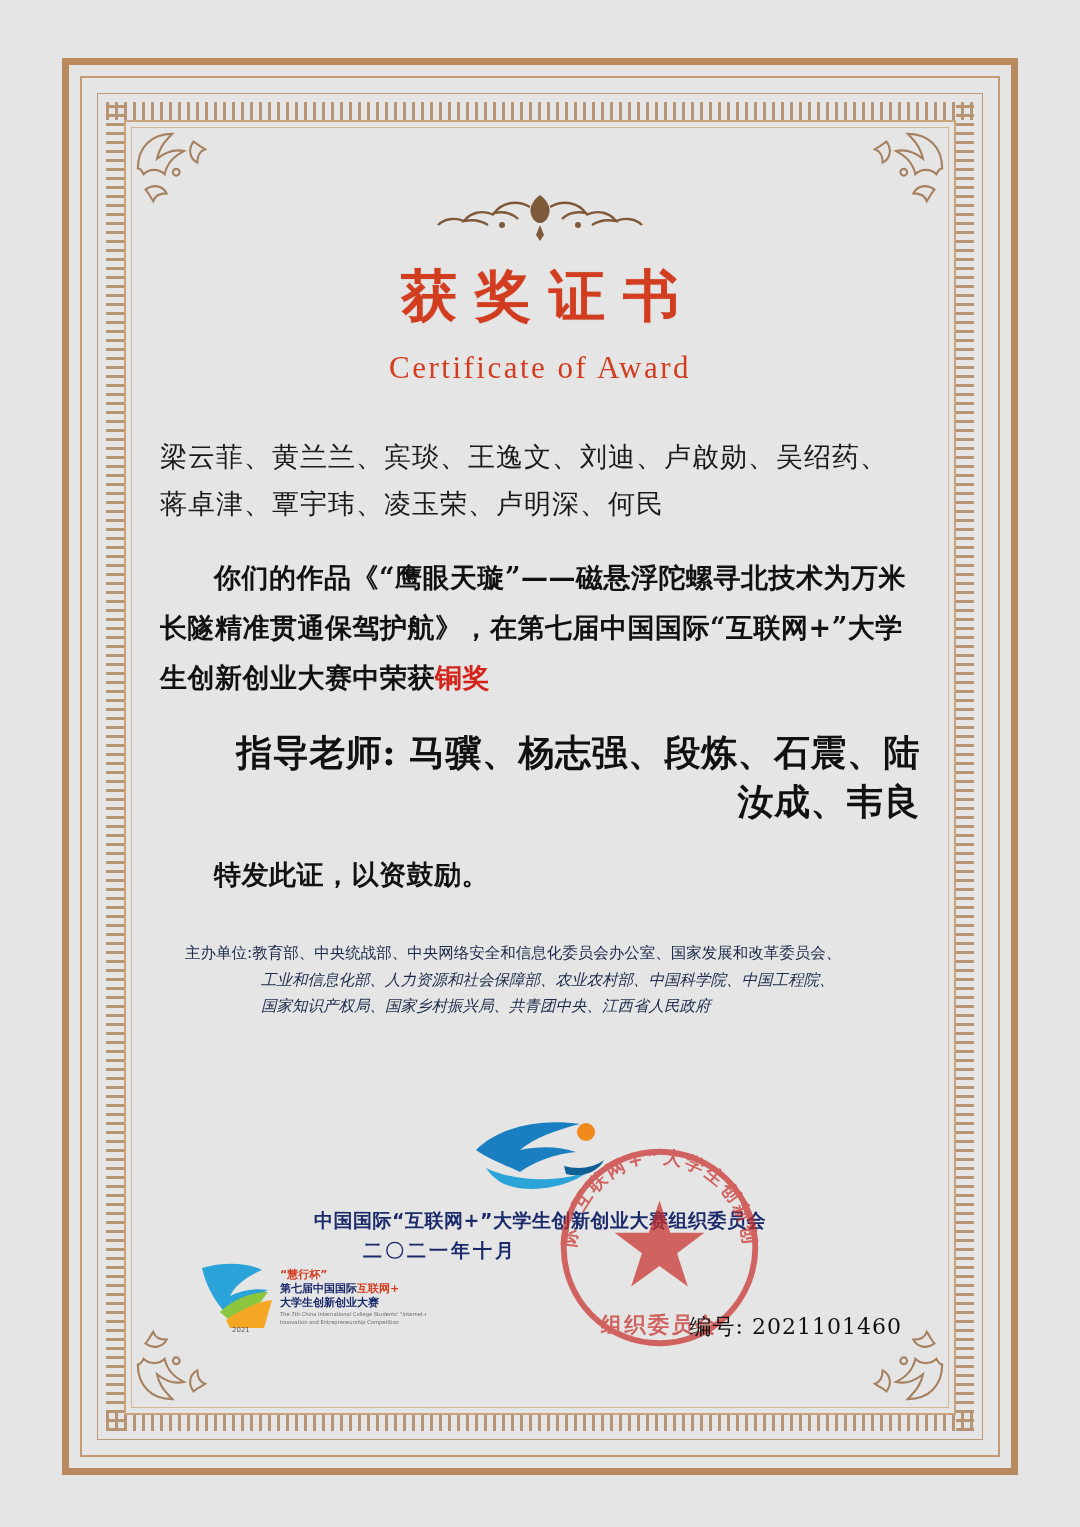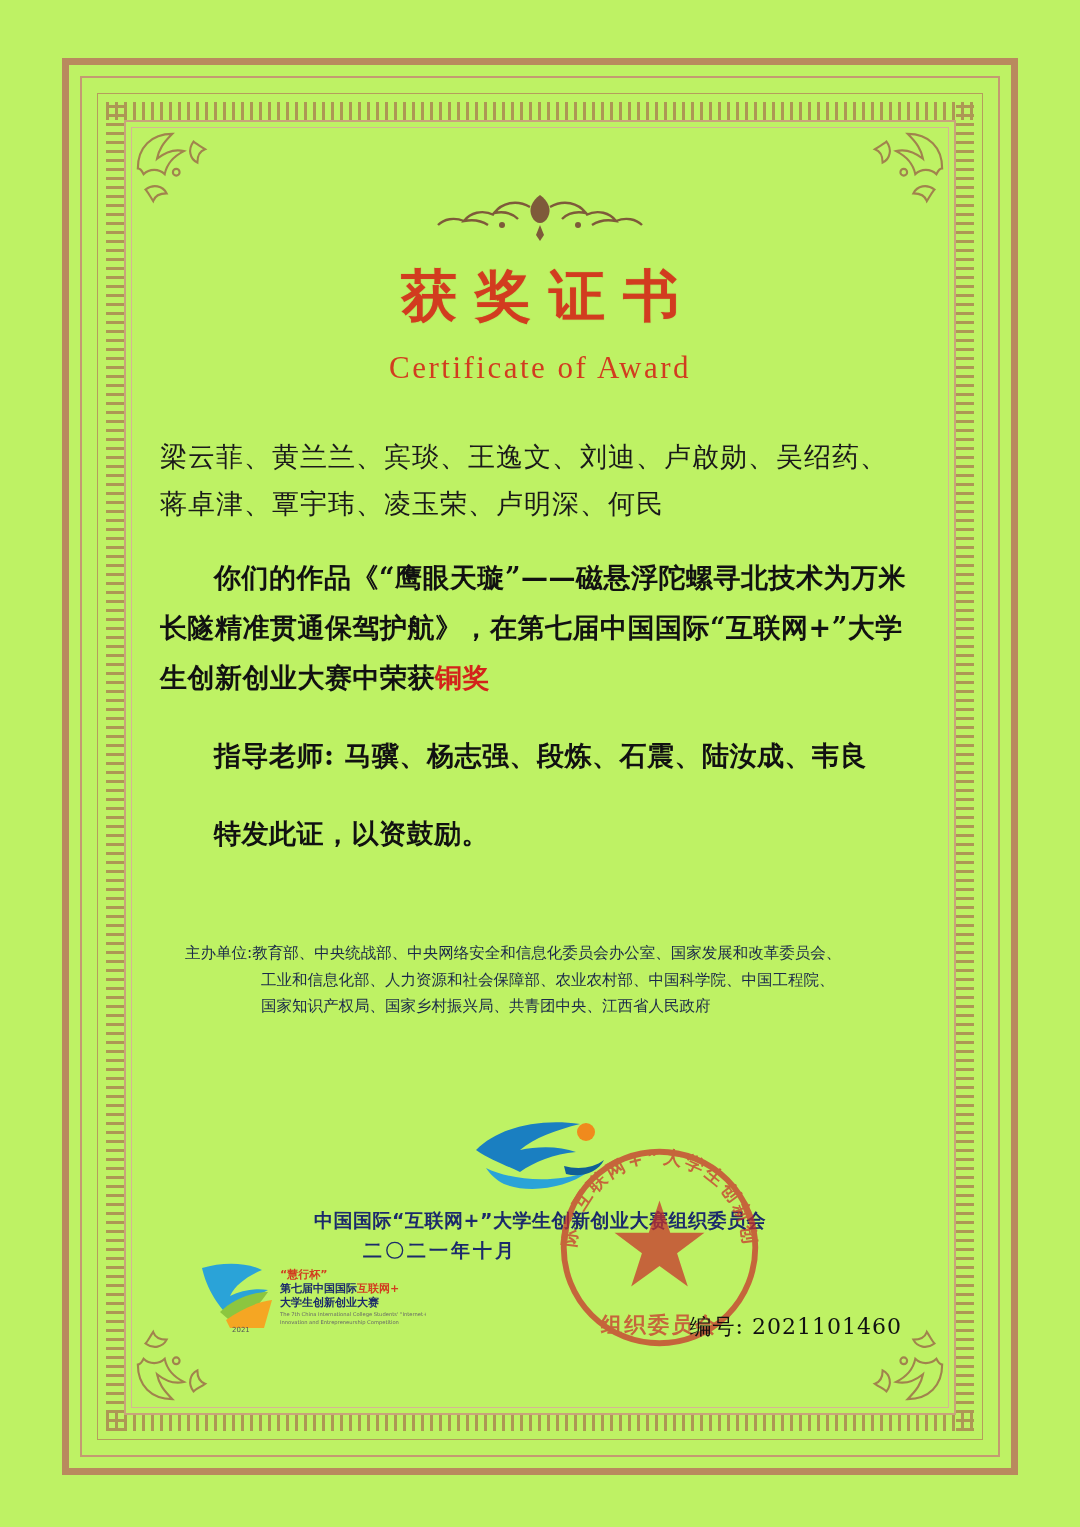--- a/index.html
+++ b/index.html
@@ -14,21 +14,21 @@
     position: relative;
     overflow: hidden;
   }
 
   
   #certificate {
     position: absolute;
     left: 0; top: 0;
     width: 1080px;
     height: 1527px;
-    background: #bef264;
+    background: #e5e5e5;
   }
 
   
   .border-outer {
     position: absolute;
     left: 62px;
     top: 58px;
     right: 62px;
     bottom: 52px;
     border: 7px solid #b98a5e;
@@ -157,31 +157,32 @@
     font-family: "DejaVu Serif", serif;
     font-weight: bold;
     text-indent: 54px;
     letter-spacing: .5px;
   }
   .body-para .award {
     color: #d3231b;
   }
 
   .teachers {
-    margin-top: 35px;
-    font-size: 27px;
+    margin-top: 26px;
+    font-size: 36px;
     color: #111;
     font-family: "DejaVu Serif", serif;
     font-weight: bold;
     text-indent: 54px;
     letter-spacing: .5px;
+    text-align: right;
   }
 
   .closing {
-    margin-top: 42px;
+    margin-top: 30px;
     font-size: 27px;
     color: #111;
     font-family: "DejaVu Serif", serif;
     font-weight: bold;
     text-indent: 54px;
     letter-spacing: .5px;
   }
 
   
   .organizers {
@@ -193,21 +194,21 @@
     line-height: 1.72;
     color: #1b2a4a;
     font-family: "DejaVu Sans", sans-serif;
   }
   .organizers .lbl { white-space: nowrap; }
   .org-row {
     display: flex;
     align-items: flex-start;
   }
   .org-row .val { flex: 1; }
-  .org-cont { margin-left: 76px; }
+  .org-cont { margin-left: 76px; font-style: italic; }
 
   
   .emblem {
     position: absolute;
     left: 50%;
     margin-left: -72px;
     top: 1110px;
     width: 150px;
     height: 88px;
   }

